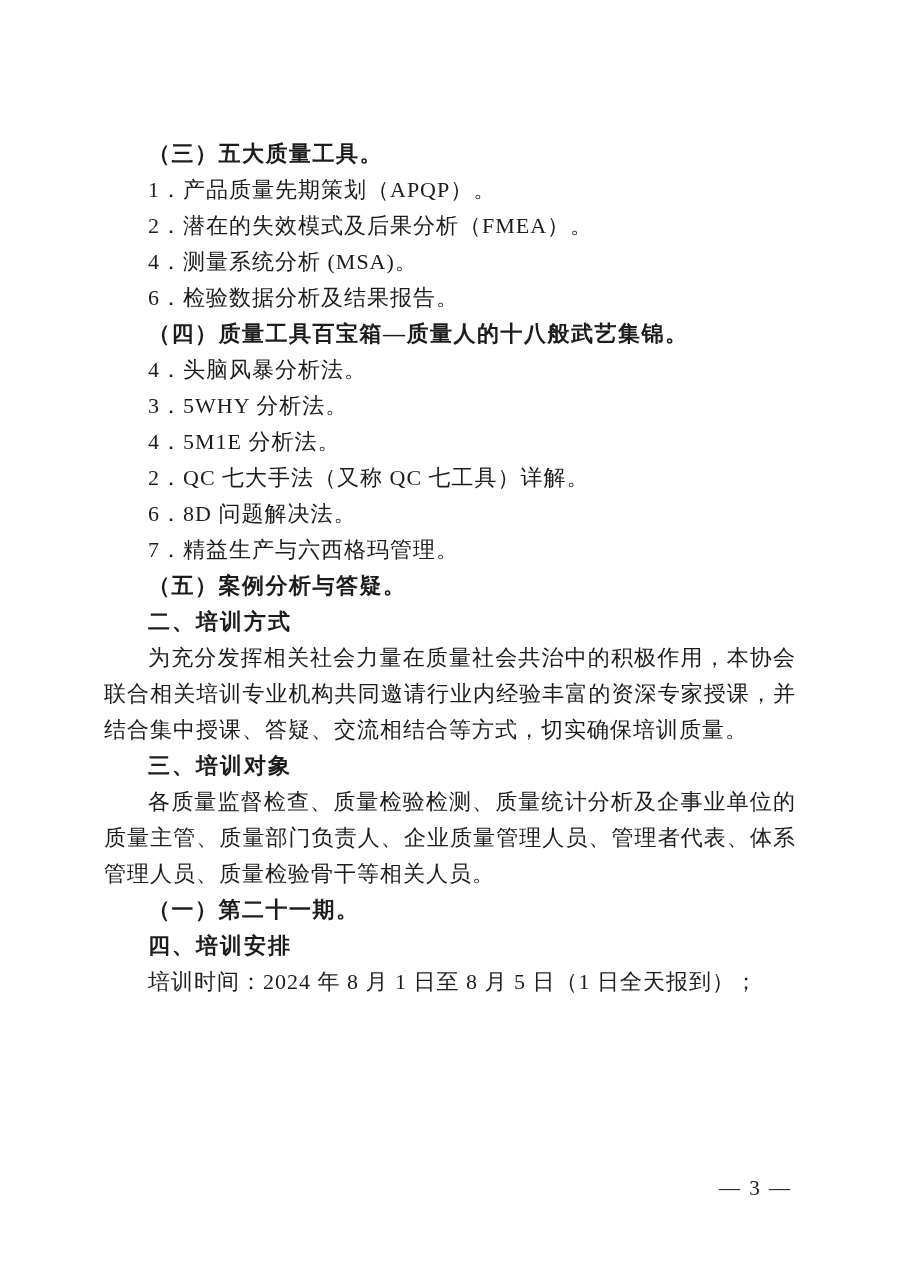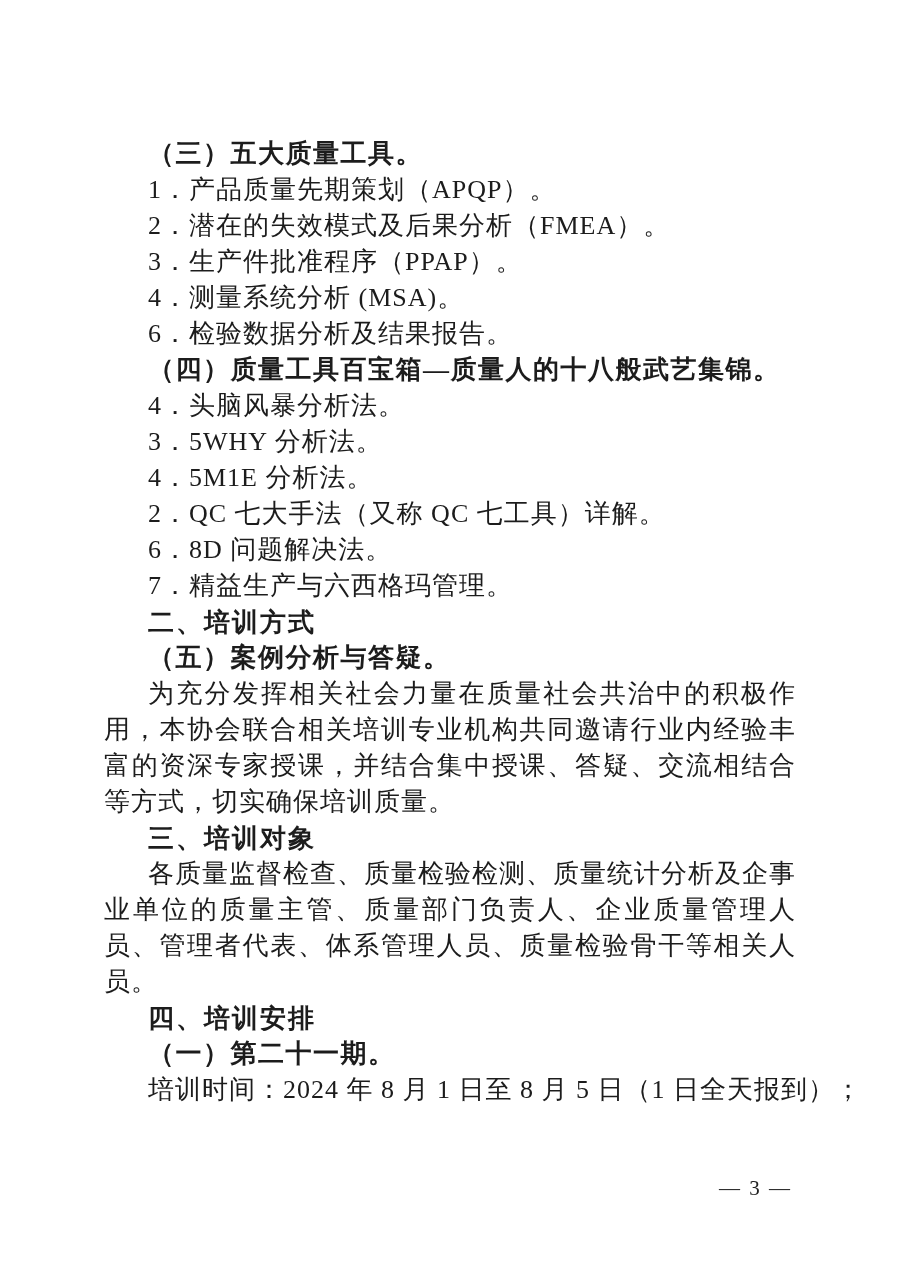--- a/index.html
+++ b/index.html
@@ -14,21 +14,21 @@
     background: #ffffff;
     overflow: hidden;
     font-family: "Liberation Serif", "DejaVu Serif", serif;
     color: #1c1c1c;
   }
   .content {
     position: absolute;
     left: 104px;
     top: 136px;
     width: 692px;
-    font-size: 26px;
+    font-size: 22px;
     line-height: 36px;
     letter-spacing: 1px;
   }
   
   .line {
     text-indent: 44px;
     white-space: nowrap;
   }
   
   .kai-heading {
@@ -58,33 +58,32 @@
   }
 </style>
 </head>
 <body>
 
 <div class="page">
   <div class="content">
     <div class="line kai-heading">（三）五大质量工具。</div>
     <div class="line">1．产品质量先期策划（APQP）。</div>
     <div class="line">2．潜在的失效模式及后果分析（FMEA）。</div>
-    <div class="line">3．生产件批准程序（PPAP）。</div>
     <div class="line">4．测量系统分析 (MSA)。</div>
     <div class="line">6．检验数据分析及结果报告。</div>
     <div class="line kai-heading">（四）质量工具百宝箱—质量人的十八般武艺集锦。</div>
     <div class="line">4．头脑风暴分析法。</div>
     <div class="line">3．5WHY 分析法。</div>
     <div class="line">4．5M1E 分析法。</div>
     <div class="line">2．QC 七大手法（又称 QC 七工具）详解。</div>
     <div class="line">6．8D 问题解决法。</div>
     <div class="line">7．精益生产与六西格玛管理。</div>
+    <div class="line kai-heading">（五）案例分析与答疑。</div>
     <div class="line hei-heading">二、培训方式</div>
-    <div class="line kai-heading">（五）案例分析与答疑。</div>
     <div class="para">为充分发挥相关社会力量在质量社会共治中的积极作用，本协会联合相关培训专业机构共同邀请行业内经验丰富的资深专家授课，并结合集中授课、答疑、交流相结合等方式，切实确保培训质量。</div>
     <div class="line hei-heading">三、培训对象</div>
     <div class="para">各质量监督检查、质量检验检测、质量统计分析及企事业单位的质量主管、质量部门负责人、企业质量管理人员、管理者代表、体系管理人员、质量检验骨干等相关人员。</div>
+    <div class="line kai-heading">（一）第二十一期。</div>
     <div class="line hei-heading">四、培训安排</div>
-    <div class="line kai-heading">（一）第二十一期。</div>
     <div class="line">培训时间：2024 年 8 月 1 日至 8 月 5 日（1 日全天报到）；</div>
   </div>
   <div class="page-number">— 3 —</div>
 </div>
 
 </body></html>

